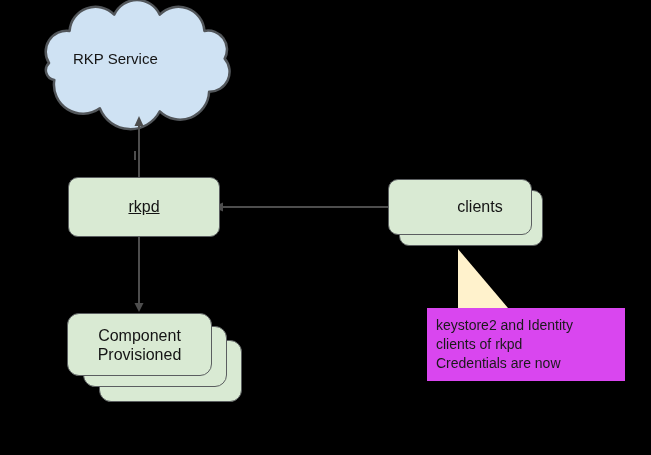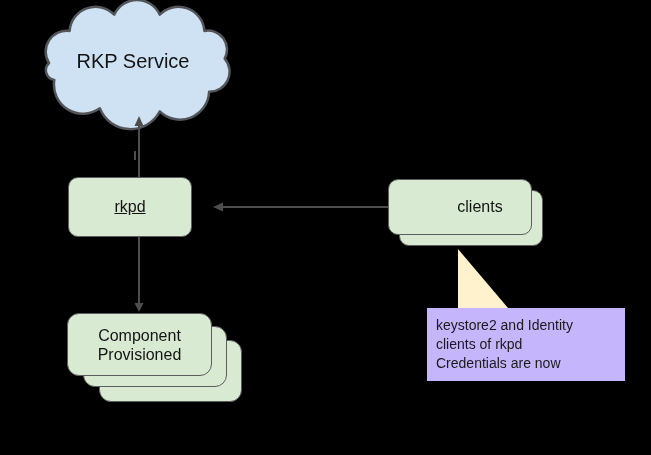--- a/index.html
+++ b/index.html
@@ -9,26 +9,26 @@
   }
   #wires{position:absolute;left:0;top:0;width:651px;height:455px;z-index:1;}
   .node{
     position:absolute;box-sizing:border-box;background:#d9ead3;
     border:1.5px solid #5b5e60;border-radius:10px;z-index:2;
     display:flex;align-items:center;justify-content:center;
     font-size:16px;line-height:20px;text-align:center;color:#141414;
   }
   .node.back{z-index:1;}
   .cloud-label{
-    position:absolute;z-index:3;font-size:20px;color:#141414;
-    text-align:center;white-space:nowrap;
+    position:absolute;z-index:3;font-size:15px;color:#141414;
+    text-align:left;white-space:nowrap;
   }
   #callout-box{
     position:absolute;left:427px;top:308px;width:198px;height:73px;
-    background:#c4b5fd;z-index:2;box-sizing:border-box;
+    background:#d946ef;z-index:2;box-sizing:border-box;
     padding:8px 6px 0 9px;font-size:14px;line-height:19px;color:#1a1a1a;
   }
   .rpc-line{white-space:nowrap;}
 </style>
 </head>
 <body>
 
 <div id="canvas">
 
   <svg id="wires" viewBox="0 0 651 455" xmlns="http://www.w3.org/2000/svg">
@@ -61,21 +61,21 @@
     <g stroke="#4d4d4d" stroke-width="2" fill="#4d4d4d">
       <line x1="222" y1="207" x2="388" y2="207"></line>
       <polygon points="213,207 223,202.5 223,211.5" stroke="none"></polygon>
     </g>
 
     <polygon points="458,249 458,308 508,308" fill="#fff2cc"></polygon>
   </svg>
 
   <div class="cloud-label" style="left:73px;top:50px;width:120px;">RKP Service</div>
 
-  <div class="node" style="left:68px;top:177px;width:124px;height:60px;text-decoration:underline;">
+  <div class="node" style="left:68px;top:177px;width:152px;height:60px;text-decoration:underline;">
     <span>rkpd</span>
   </div>
 
   <div class="node back" style="left:399px;top:190px;width:144px;height:56px;"></div>
   <div class="node" style="left:388px;top:179px;width:144px;height:56px;padding-left:40px;">
     <span>clients</span>
   </div>
 
   <div class="node back" style="left:99px;top:340px;width:143px;height:62px;border-radius:12px;"></div>
   <div class="node back" style="left:83px;top:326px;width:144px;height:61px;border-radius:12px;"></div>

